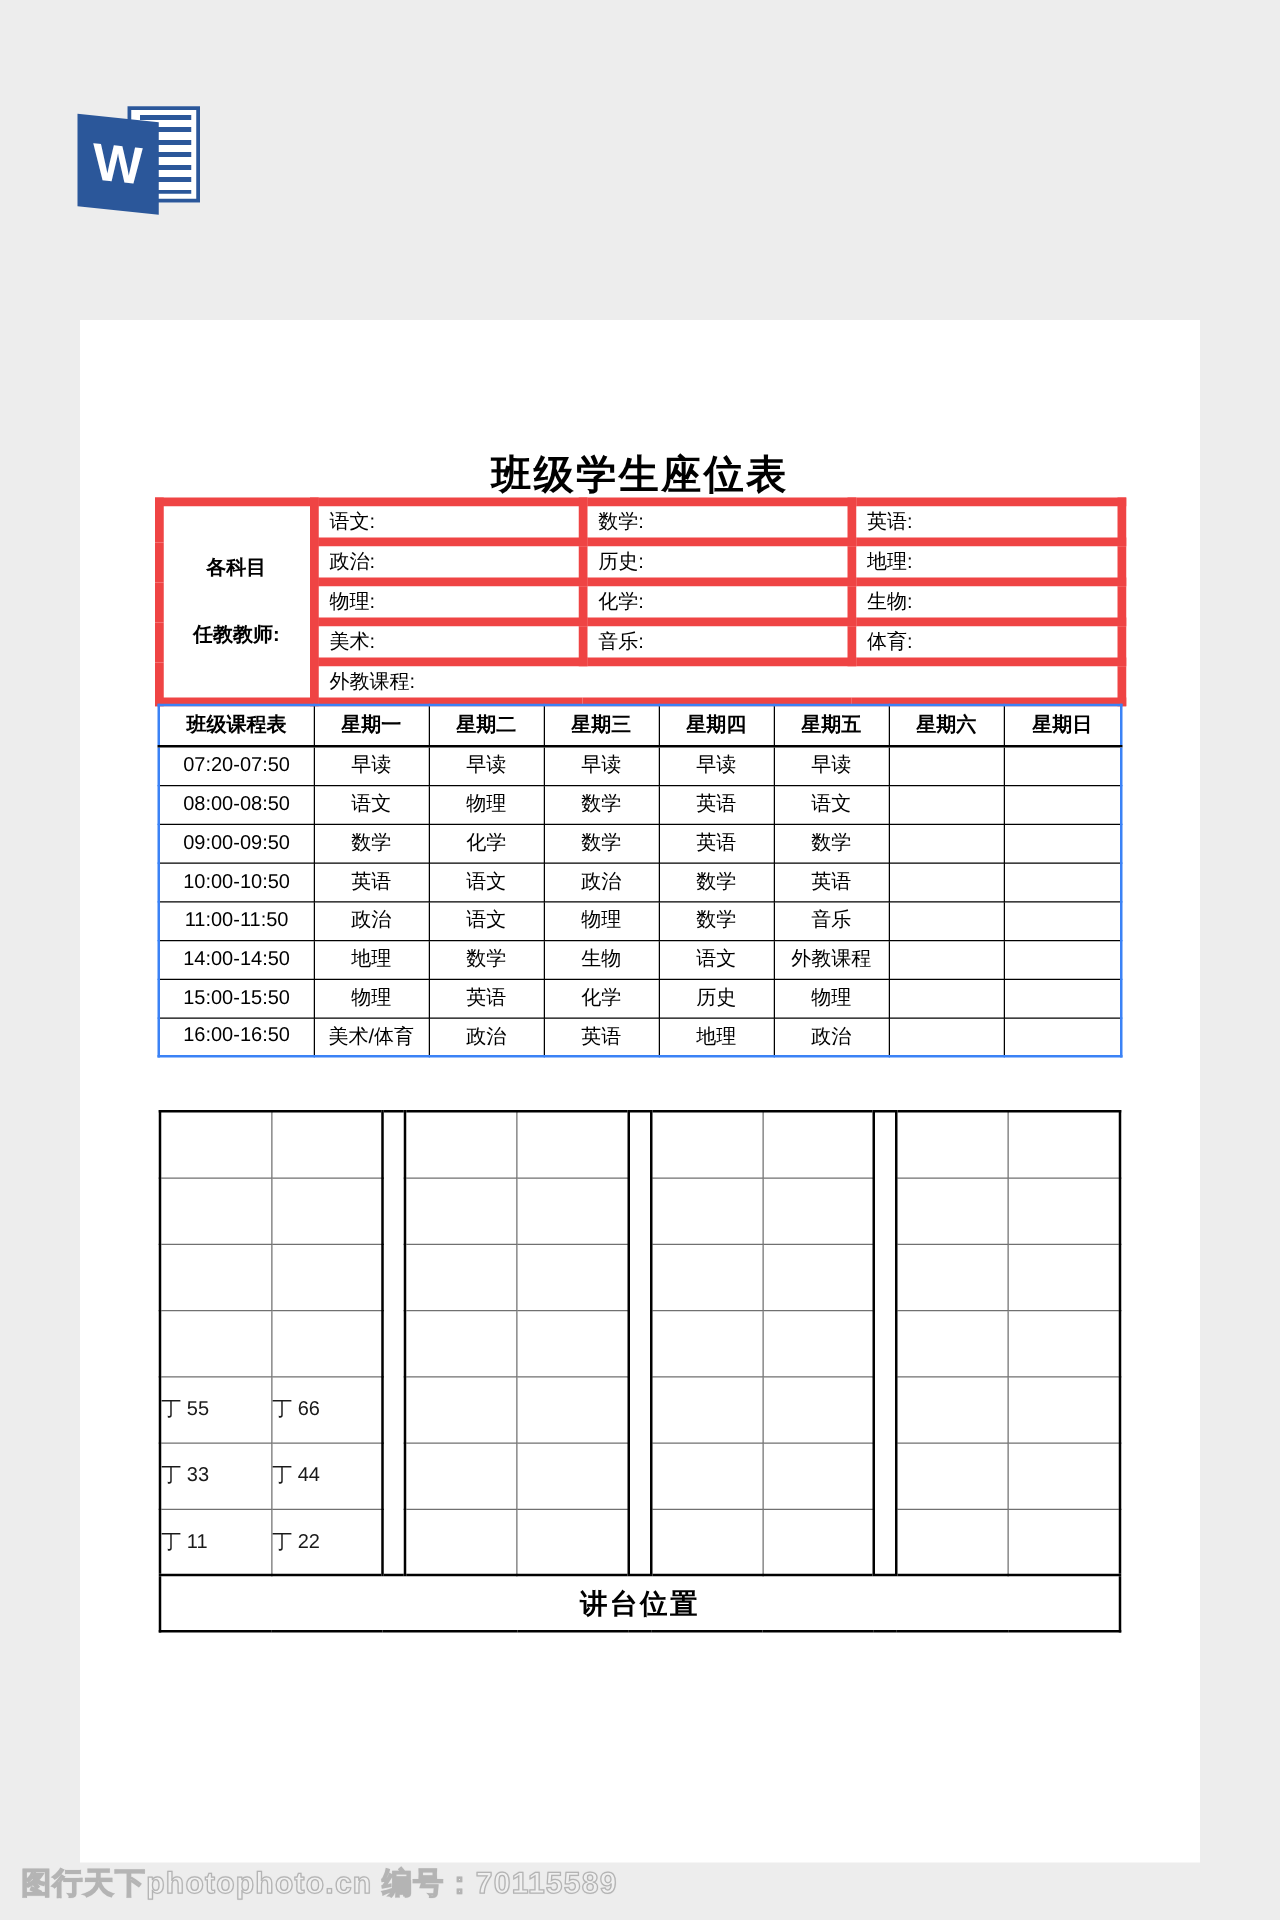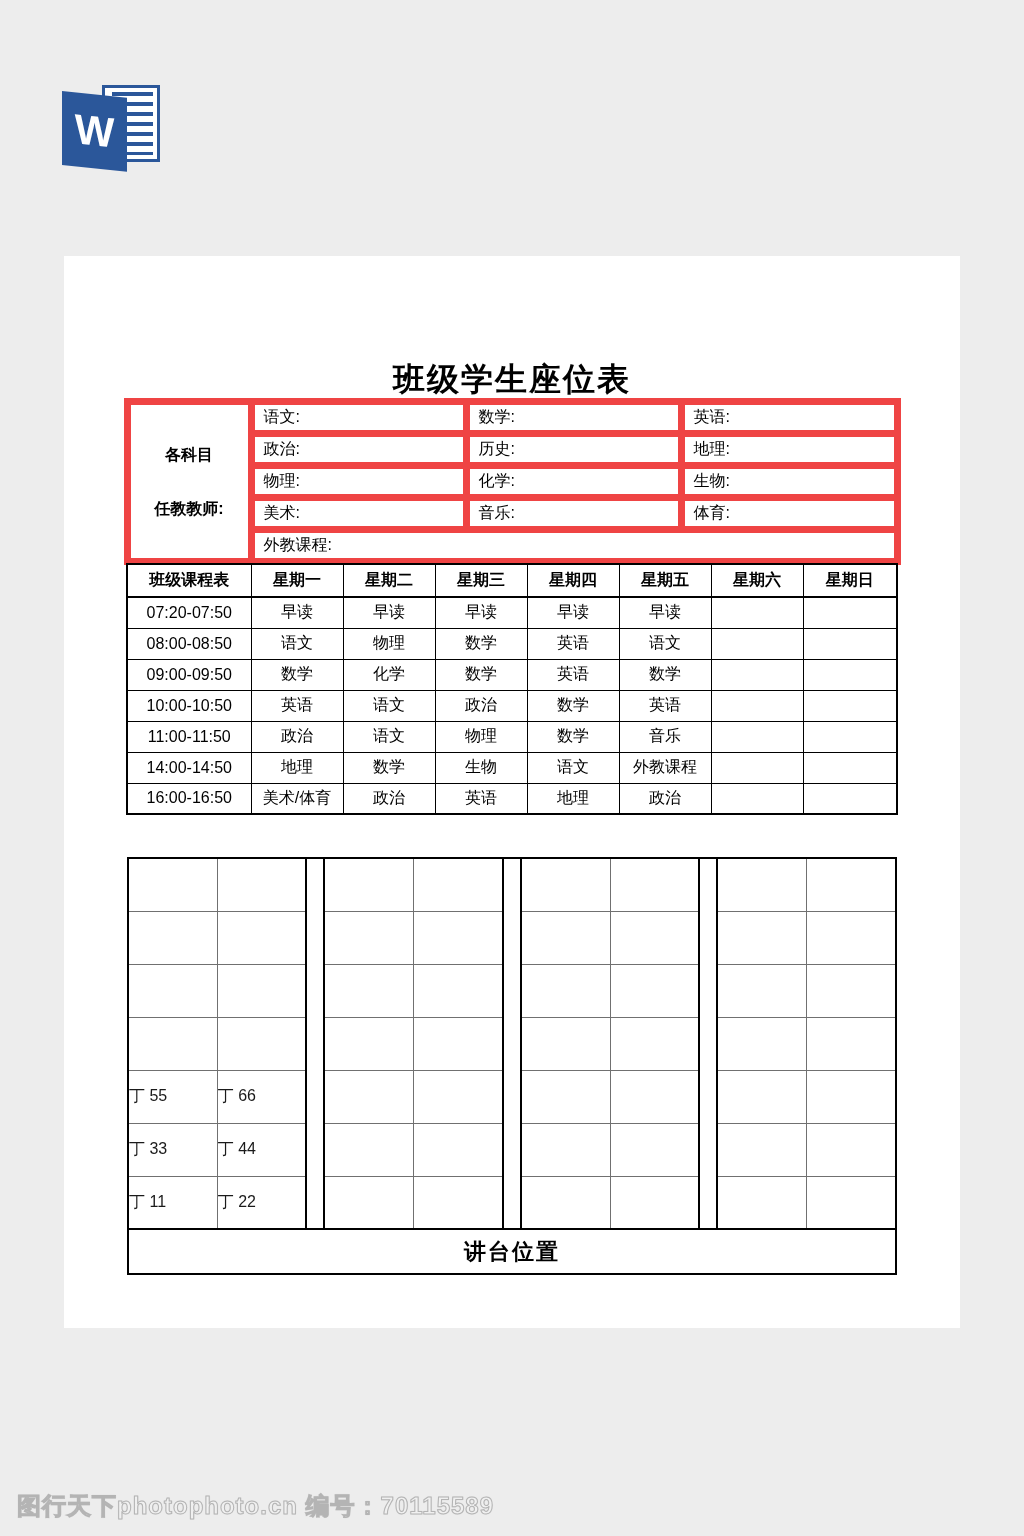--- a/index.html
+++ b/index.html
@@ -27,21 +27,21 @@
   }
   .word-icon .icon-w span {
     color:#fff; font-weight:bold; font-size:42px; line-height:1;
   }
   .banner-text { position:absolute; left:166px; right:60px; top:90px; text-align:center; }
   .banner-title { font-size:39px; font-weight:bold; color:#2b5a9d; letter-spacing:1px; }
   .banner-subtitle { margin-top:12px; font-size:23px; color:#2e2e2e; letter-spacing:1px; }
 
   
   .doc-page {
-    position:absolute; left:64px; top:256px; width:896px; height:1072px;
+    position:absolute; left:64px; top:256px; width:896px; height:1234px;
     background:#ffffff;
   }
   .doc-title {
     margin-top:104px; text-align:center;
     font-size:32px; font-weight:bold; letter-spacing:2px; line-height:38px;
   }
   .info-row {
     width:770px; margin:14px auto 8px; padding-left:26px;
     display:grid; grid-template-columns:217px 196px 146px 1fr;
     font-size:16px; align-items:center;
@@ -53,21 +53,21 @@
   
   .t-teachers { width:770px; margin:0 auto; border:2px solid #000; }
   .t-teachers td { border:7px solid #ef4444; height:31px; font-size:16px; padding:2px 9px; }
   .t-teachers td.row-head {
     text-align:center; font-weight:bold; padding:14px 4px;
   }
   .t-teachers td.row-head div { line-height:20px; }
   .t-teachers td.row-head .gap { height:34px; }
 
   
-  .t-sched { width:770px; margin:-2px auto 0; border:2px solid #000000; }
+  .t-sched { width:770px; margin:-2px auto 0; border:2px solid #3b82f6; }
   .t-sched td { border:1px solid #000; height:31px; font-size:16px; text-align:center; }
   .t-sched tr.head td { font-weight:bold; height:33px; border-bottom:2px solid #000; }
   .t-sched td.note-cell {
     border-top:2px solid #000; text-align:left; padding:4px 10px; height:31px;
   }
 
   
   .t-seats { width:770px; margin:42px auto 0; border:2px solid #000; }
   .t-seats td.seat {
     border:1px solid #707070; height:53px; font-size:16px;
@@ -222,20 +222,30 @@
         <td>14:00-14:50</td>
         <td>地理</td>
         <td>数学</td>
         <td>生物</td>
         <td>语文</td>
         <td>外教课程</td>
         <td></td>
         <td></td>
       </tr>
       <tr>
+        <td>15:00-15:50</td>
+        <td>物理</td>
+        <td>英语</td>
+        <td>化学</td>
+        <td>历史</td>
+        <td>物理</td>
+        <td></td>
+        <td></td>
+      </tr>
+      <tr>
         <td>16:00-16:50</td>
         <td>美术/体育</td>
         <td>政治</td>
         <td>英语</td>
         <td>地理</td>
         <td>政治</td>
         <td></td>
         <td></td>
       </tr>
     </tbody>

